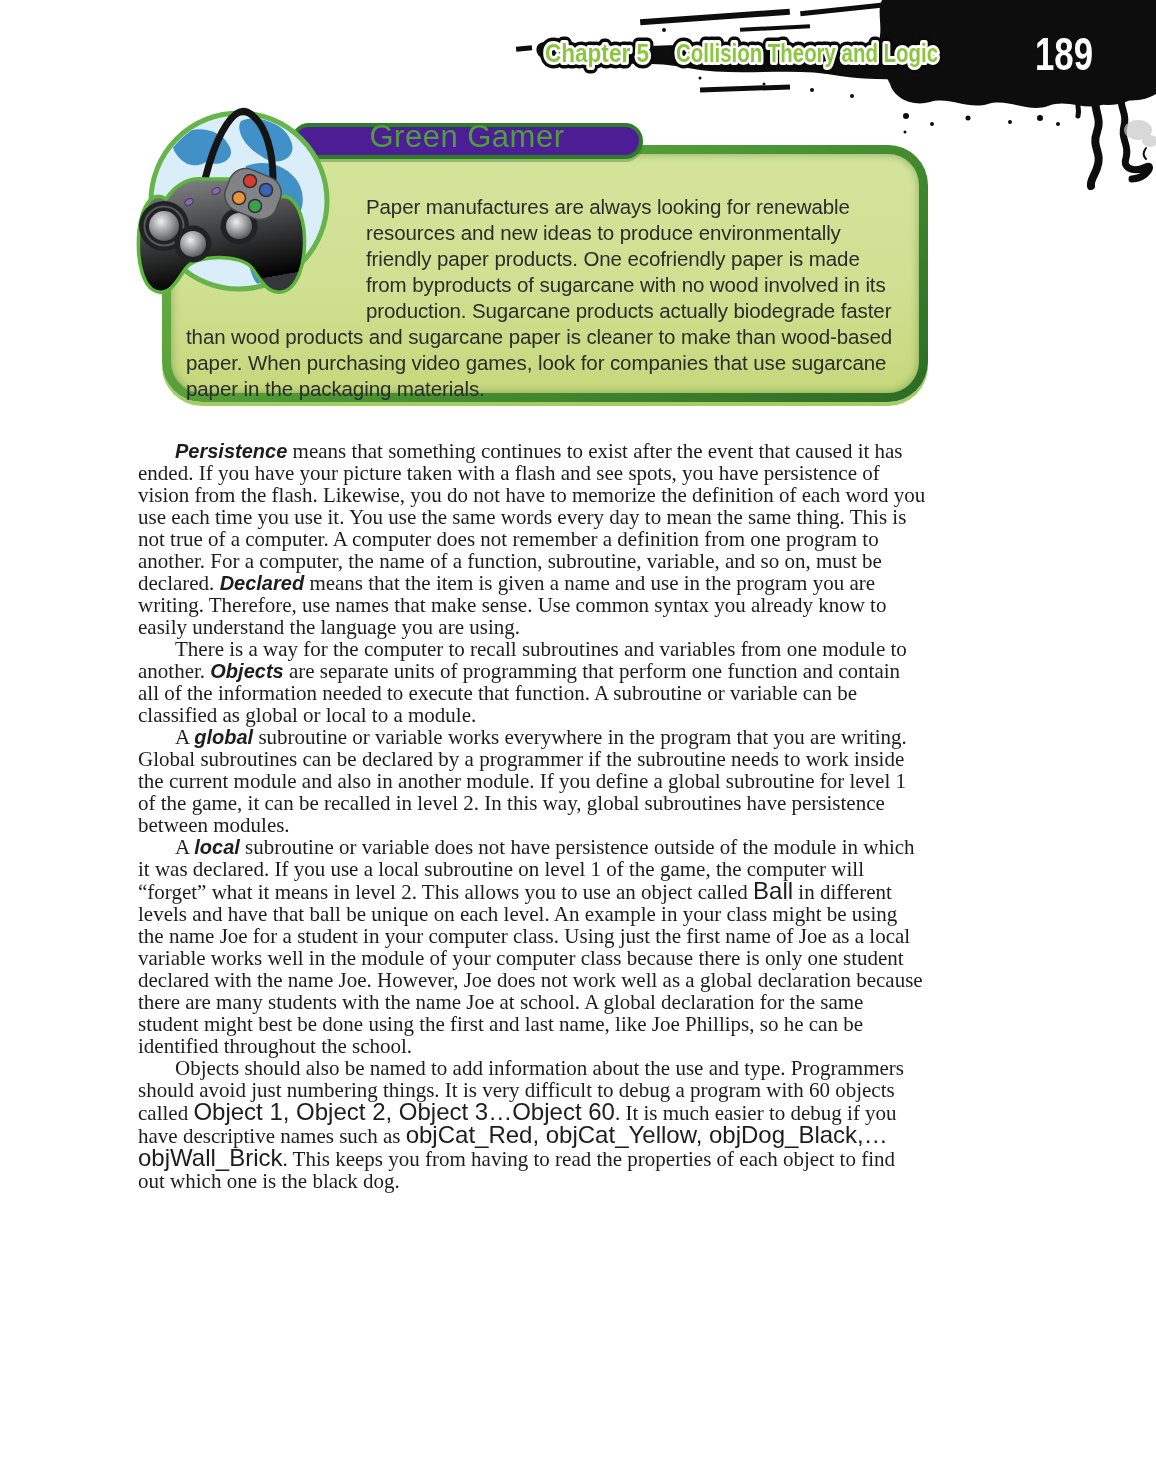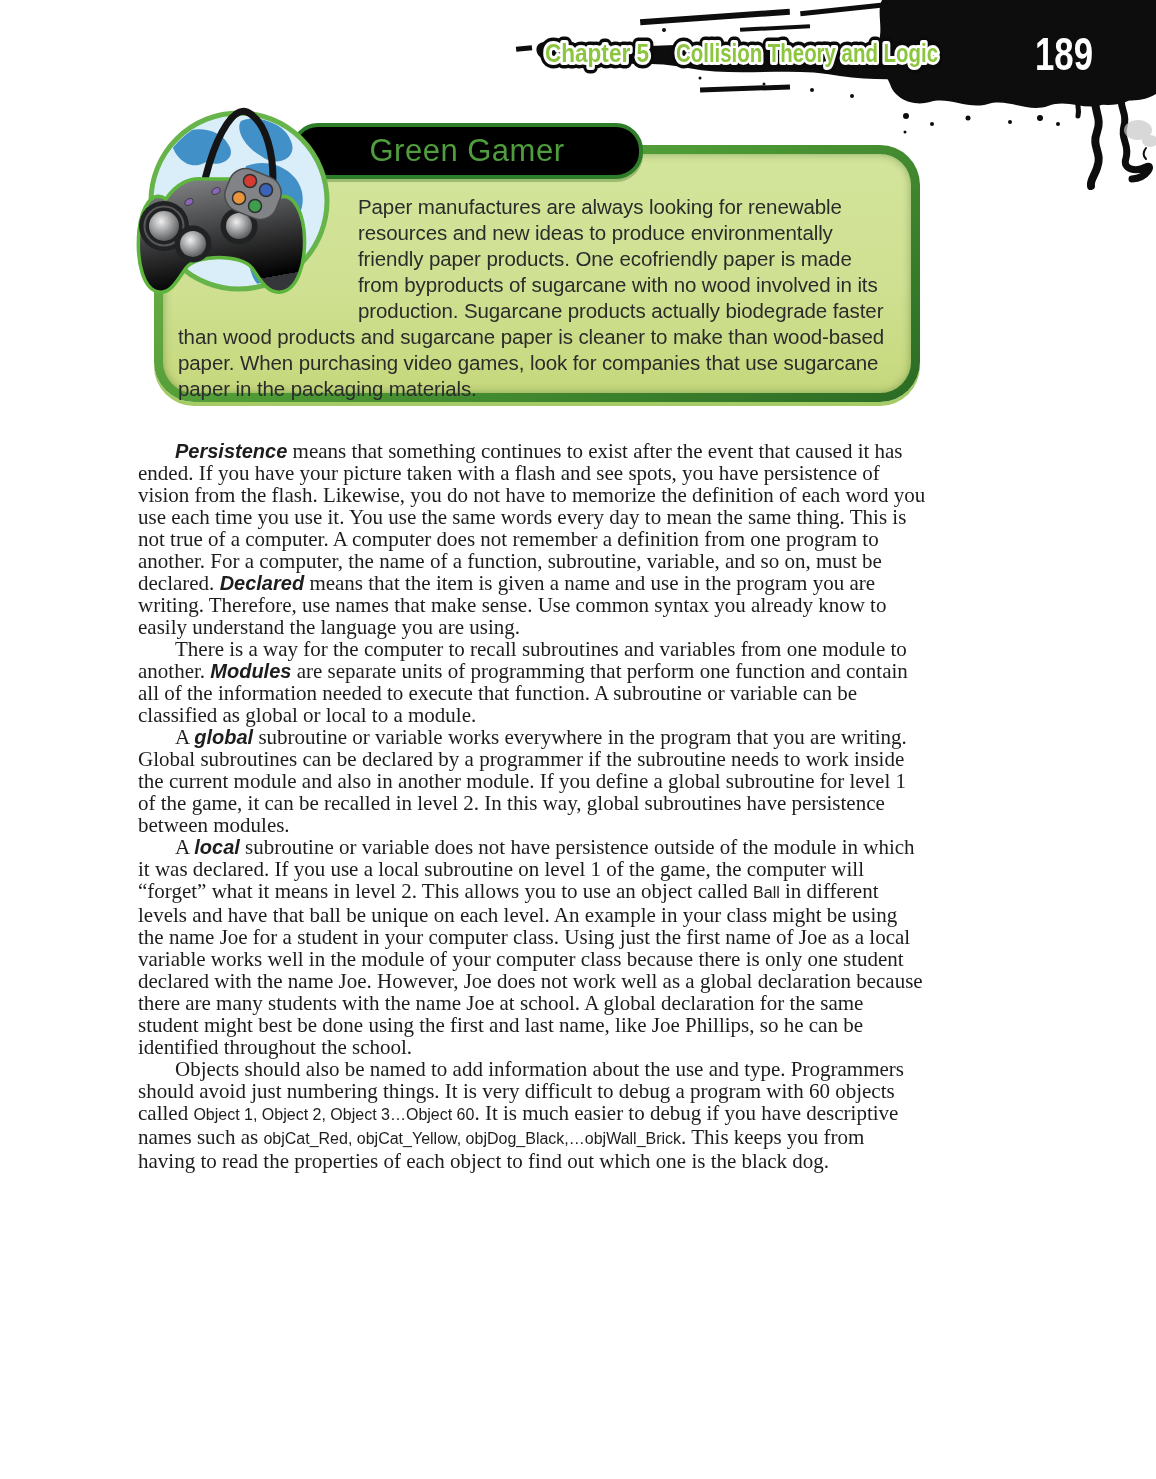--- a/index.html
+++ b/index.html
@@ -6,66 +6,66 @@
   body{
     width:1156px;height:1479px;position:relative;background:#ffffff;
     font-family:"Liberation Serif", serif;overflow:hidden;
   }
 
   
   .header-art{position:absolute;left:0;top:0;width:1156px;height:300px;z-index:1;}
 
   
   .gg-box{
-    position:absolute;left:154px;top:145px;width:766px;height:257px;
+    position:absolute;left:162px;top:145px;width:766px;height:257px;
     border-radius:40px;z-index:2;
     background:linear-gradient(150deg,#79b84c 0%,#4e9a35 45%,#2b6b24 100%);
     box-shadow:0 4px 0 #a6ca66;
     padding:9px;box-sizing:border-box;
   }
   .gg-box-inner{
     width:100%;height:100%;border-radius:31px;
     background:linear-gradient(180deg,#d3e59b 0%,#cfe092 55%,#c6d87c 100%);
     box-shadow:inset 0 0 8px rgba(44,96,32,.45);
     box-sizing:border-box;
     padding:40px 22px 0 15px;
   }
   .gg-body{
     font-family:"Liberation Sans", sans-serif;
     font-size:20.5px;line-height:26px;color:#2b2b2b;
     letter-spacing:-0.1px;
   }
   .globe-spacer{float:left;width:180px;height:130px;}
 
   .gg-pill{
-    position:absolute;left:291px;top:123px;width:352px;height:56px;
-    background:#000000;border:4px solid #2e7d28;border-radius:27px;
+    position:absolute;left:291px;top:123px;width:352px;height:36px;
+    background:#4c1d95;border:4px solid #2e7d28;border-radius:27px;
     box-sizing:border-box;z-index:3;
-    display:flex;align-items:center;justify-content:center;
+    display:flex;align-items:flex-end;justify-content:center;
     box-shadow:0 3px 0 rgba(60,110,40,.35);
   }
   .gg-title{
     font-family:"Liberation Sans", sans-serif;
     font-size:31px;color:#4f9d3c;letter-spacing:0.5px;
   }
 
   .gg-illustration{position:absolute;left:126px;top:96px;width:218px;height:205px;z-index:4;}
 
   
   .body-text{
     position:absolute;left:138px;top:440px;width:788px;z-index:2;
     font-size:21px;line-height:22px;color:#1d1d1d;
   }
   .body-text p{margin:0;text-indent:37px;}
   .term{
     font-family:"Liberation Sans", sans-serif;
     font-weight:bold;font-style:italic;font-size:20px;
   }
   .code{
-    font-family:"Liberation Sans", sans-serif;font-size:16px;
+    font-family:"Liberation Sans", sans-serif;font-size:24px;
   }
 </style>
 </head>
 <body>
 
 <svg class="header-art" viewBox="0 0 1156 300">
   <g fill="#0d0d0d">
 
     <path d="M 882,0 L 1156,0 L 1156,94
              C 1136,106 1120,96 1104,104 C 1086,112 1068,98 1048,106
@@ -197,17 +197,17 @@
     <circle cx="113" cy="102" r="6.5" fill="#e8953c" stroke="#2e2f31" stroke-width="1.5"></circle>
     <circle cx="129" cy="110" r="6.5" fill="#3f9e4d" stroke="#2e2f31" stroke-width="1.5"></circle>
 
     <ellipse cx="90" cy="95" rx="4.5" ry="3" fill="#8a66b8" stroke="#333333" stroke-width="0.8" transform="rotate(-25 90 95)"></ellipse>
     <ellipse cx="63" cy="106" rx="4.5" ry="3" fill="#8a66b8" stroke="#333333" stroke-width="0.8" transform="rotate(-25 63 106)"></ellipse>
   </g>
 </svg>
 
 <div class="body-text">
     <p><span class="term">Persistence</span><span> means that something continues to exist after the event that caused it has ended. If you have your picture taken with a flash and see spots, you have persistence of vision from the flash. Likewise, you do not have to memorize the definition of each word you use each time you use it. You use the same words every day to mean the same thing. This is not true of a computer. A computer does not remember a definition from one program to another. For a computer, the name of a function, subroutine, variable, and so on, must be declared. </span><span class="term">Declared</span><span> means that the item is given a name and use in the program you are writing. Therefore, use names that make sense. Use common syntax you already know to easily understand the language you are using.</span></p>
-    <p><span>There is a way for the computer to recall subroutines and variables from one module to another. </span><span class="term">Modules</span><span> are separate units of programming that perform one function and contain all of the information needed to execute that function. A subroutine or variable can be classified as global or local to a module.</span></p>
+    <p><span>There is a way for the computer to recall subroutines and variables from one module to another. </span><span class="term">Objects</span><span> are separate units of programming that perform one function and contain all of the information needed to execute that function. A subroutine or variable can be classified as global or local to a module.</span></p>
     <p><span>A </span><span class="term">global</span><span> subroutine or variable works everywhere in the program that you are writing. Global subroutines can be declared by a programmer if the subroutine needs to work inside the current module and also in another module. If you define a global subroutine for level 1 of the game, it can be recalled in level 2. In this way, global subroutines have persistence between modules.</span></p>
     <p><span>A </span><span class="term">local</span><span> subroutine or variable does not have persistence outside of the module in which it was declared. If you use a local subroutine on level 1 of the game, the computer will “forget” what it means in level 2. This allows you to use an object called </span><span class="code">Ball</span><span> in different levels and have that ball be unique on each level. An example in your class might be using the name Joe for a student in your computer class. Using just the first name of Joe as a local variable works well in the module of your computer class because there is only one student declared with the name Joe. However, Joe does not work well as a global declaration because there are many students with the name Joe at school. A global declaration for the same student might best be done using the first and last name, like Joe Phillips, so he can be identified throughout the school.</span></p>
     <p><span>Objects should also be named to add information about the use and type. Programmers should avoid just numbering things. It is very difficult to debug a program with 60 objects called </span><span class="code">Object 1, Object 2, Object 3…Object 60</span><span>. It is much easier to debug if you have descriptive names such as </span><span class="code">objCat_Red, objCat_Yellow, objDog_Black,…objWall_Brick</span><span>. This keeps you from having to read the properties of each object to find out which one is the black dog.</span></p>
   </div>
 
 </body></html>

